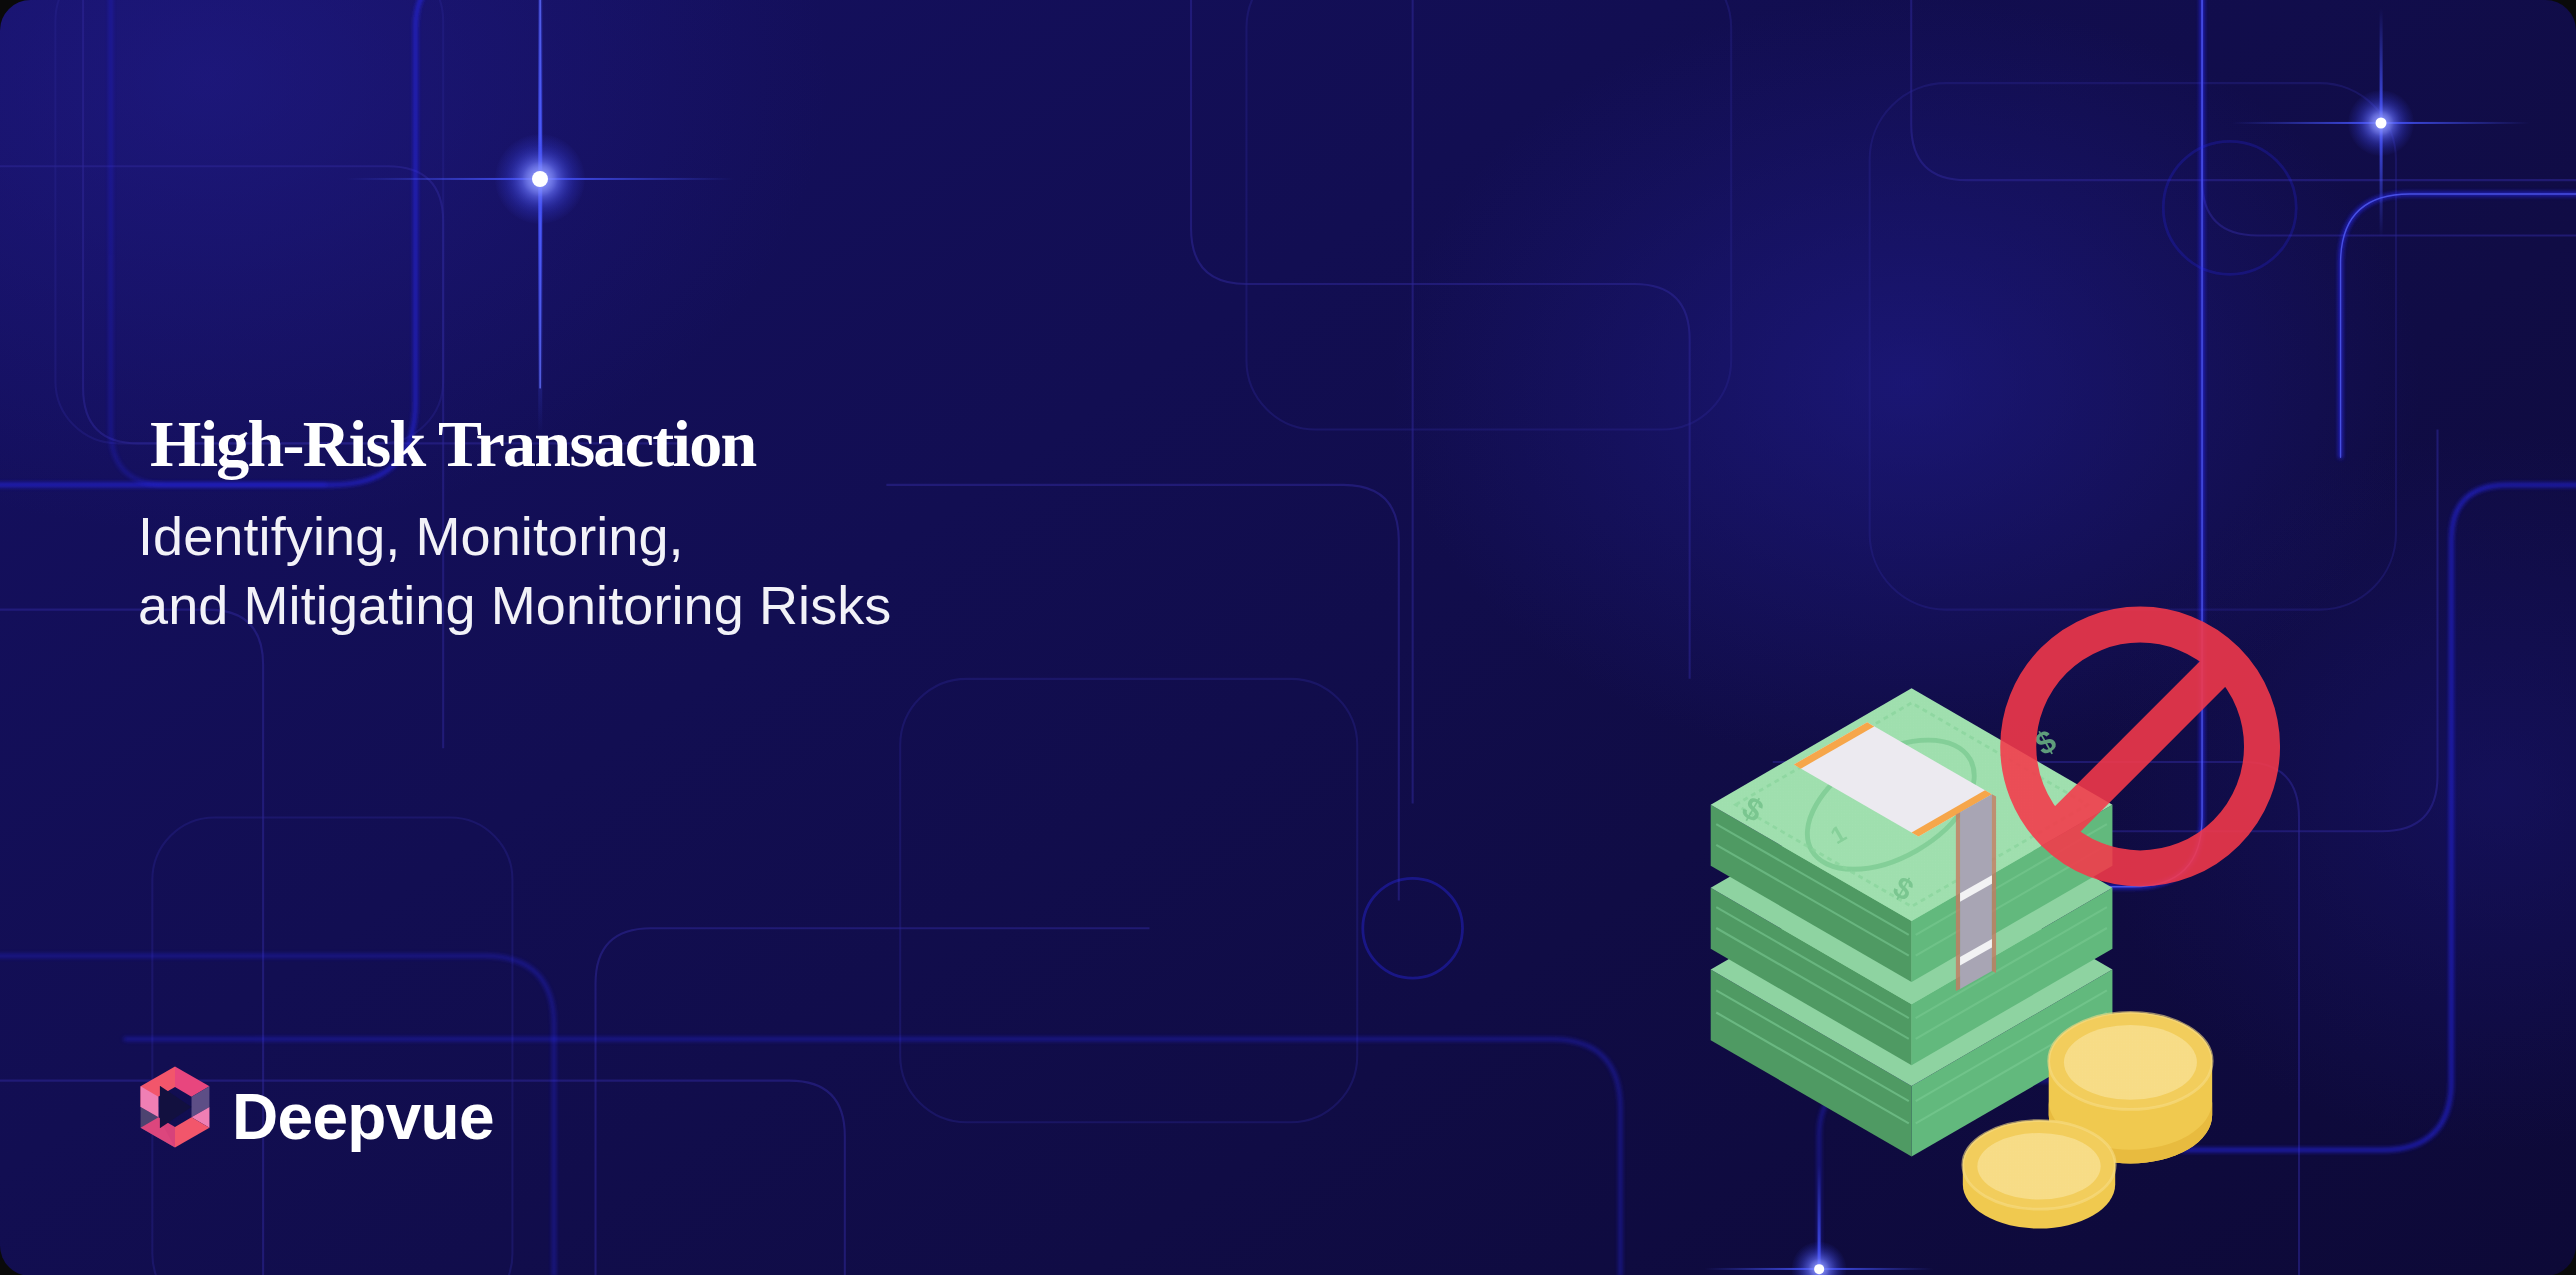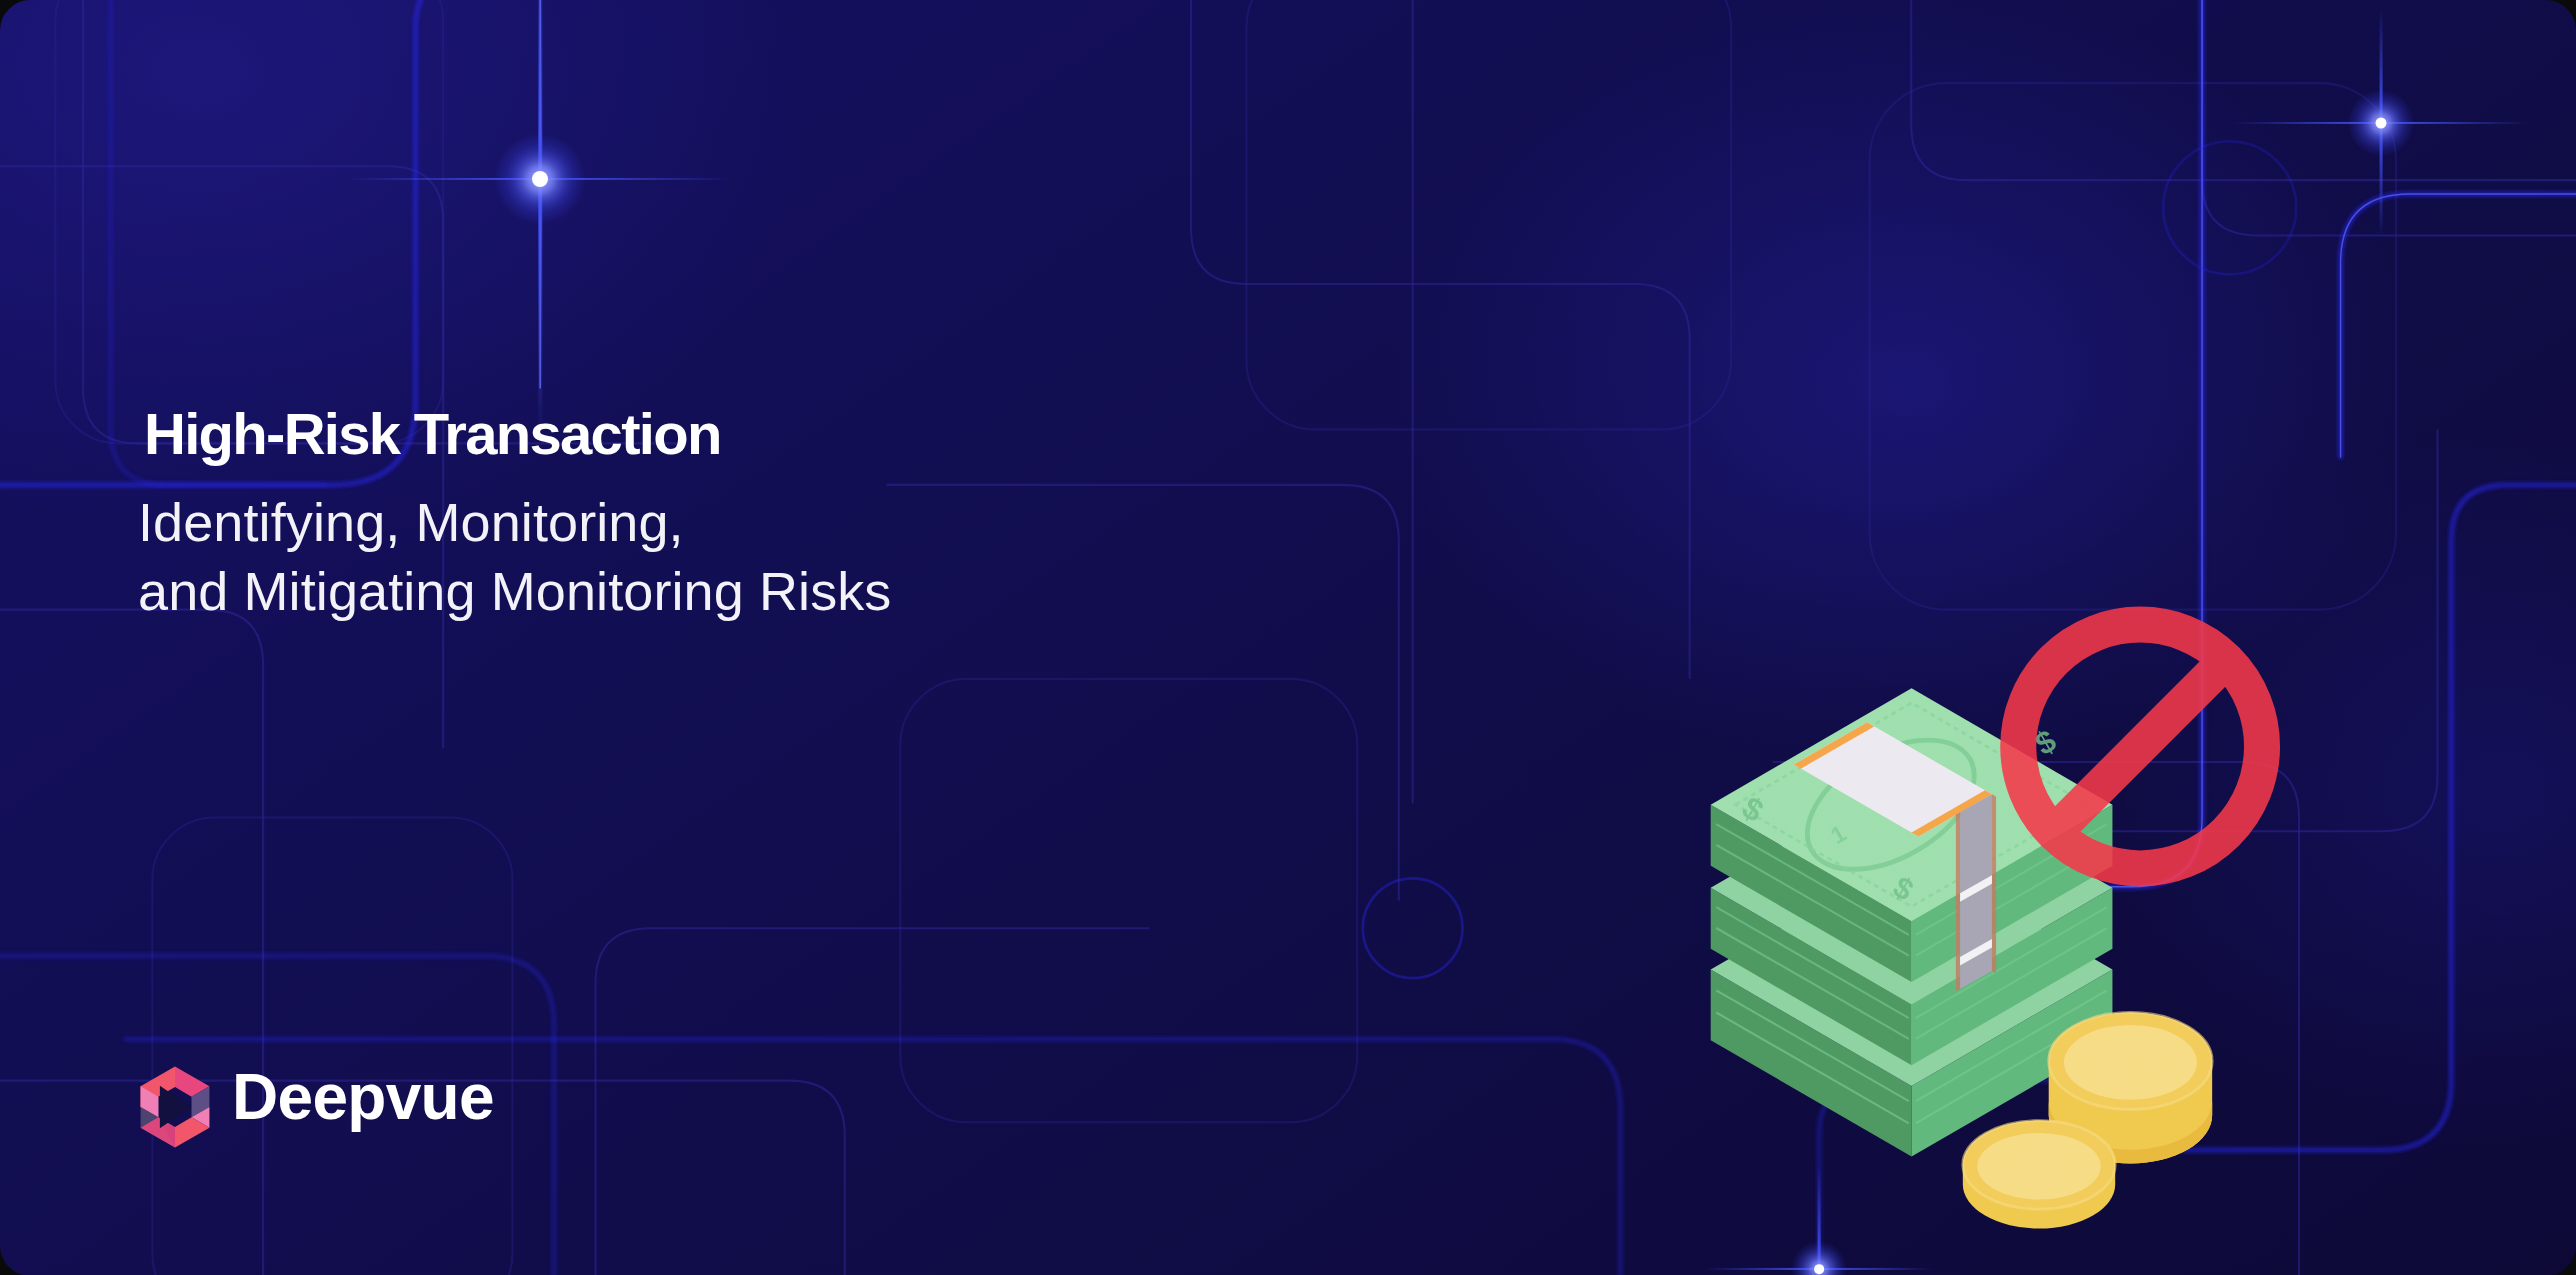--- a/index.html
+++ b/index.html
@@ -31,34 +31,34 @@
   }
   .spark .rayV,.spark .rayH{
     position:absolute;left:50%;top:50%;transform:translate(-50%,-50%);
   }
   .spark .rayV{background:linear-gradient(to bottom,rgba(40,50,230,0) 0%,rgba(70,85,255,.95) 50%,rgba(40,50,230,0) 100%);}
   .spark .rayH{background:linear-gradient(to right,rgba(40,50,230,0) 0%,rgba(70,85,255,.95) 50%,rgba(40,50,230,0) 100%);}
 
   
   #text-block{position:absolute;left:138px;top:398px;width:1489px;}
   #title{
-    font-size:58px;line-height:1.04;font-weight:700;color:#ffffff;
-    letter-spacing:-1.7px;margin:6px;white-space:nowrap;
-    font-family:Liberation Sans, sans-serif;
+    font-size:66px;line-height:1.04;font-weight:700;color:#ffffff;
+    letter-spacing:-1.7px;margin:12px;white-space:nowrap;
+    font-family:Liberation Serif, serif;
     font-stretch:condensed;
   }
   #subtitle{margin:23.5px 0 0 0;}
   .sub-line{
     font-size:54px;line-height:1.28;font-weight:400;color:#f2f2f8;
     letter-spacing:0.1px;white-space:nowrap;
     font-family:"Liberation Sans",sans-serif;
   }
 
   
-  #logo{position:absolute;left:136px;top:1065px;display:flex;align-items:flex-start;gap:18px;}
+  #logo{position:absolute;left:136px;top:1065px;display:flex;align-items:flex-end;gap:18px;}
   #logo-mark{width:78px;height:84px;display:block;}
   #logo-text{font-size:64px;font-weight:700;color:#fff;letter-spacing:-0.7px;line-height:1;
     font-family:"Liberation Sans",sans-serif;}
 
   
   #illustration{position:absolute;left:1683px;top:547px;width:658px;height:665px;}
   #illustration svg{display:block;width:100%;height:100%;overflow:visible;}
 </style>
 </head>
 <body>

